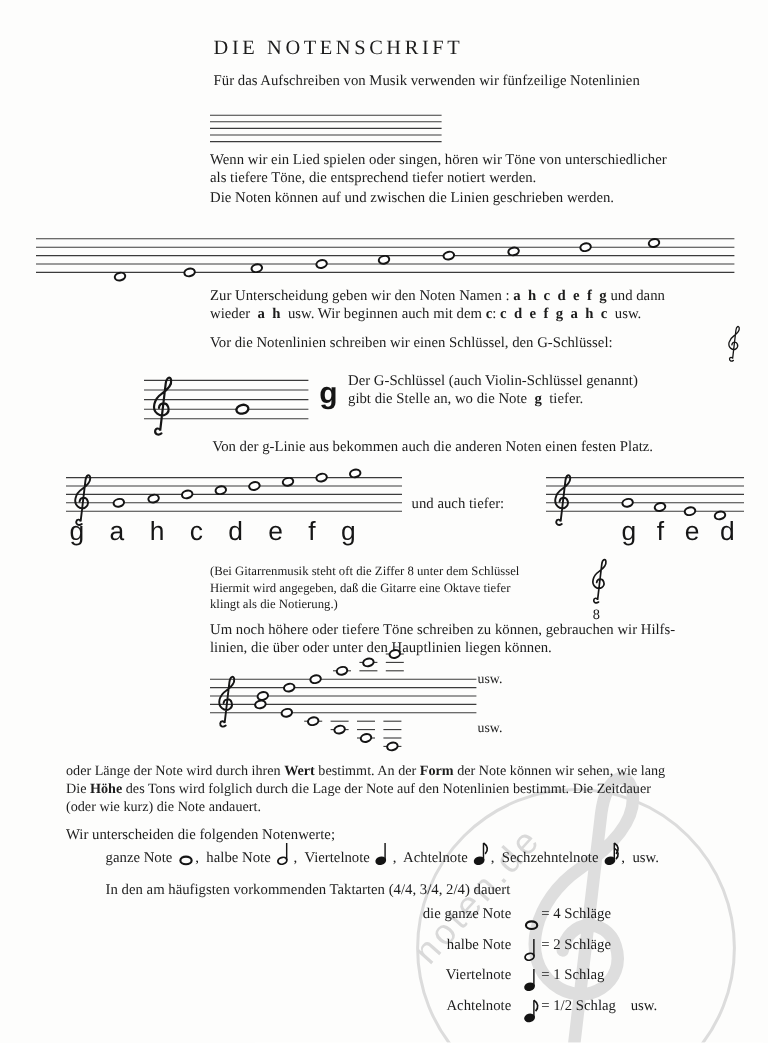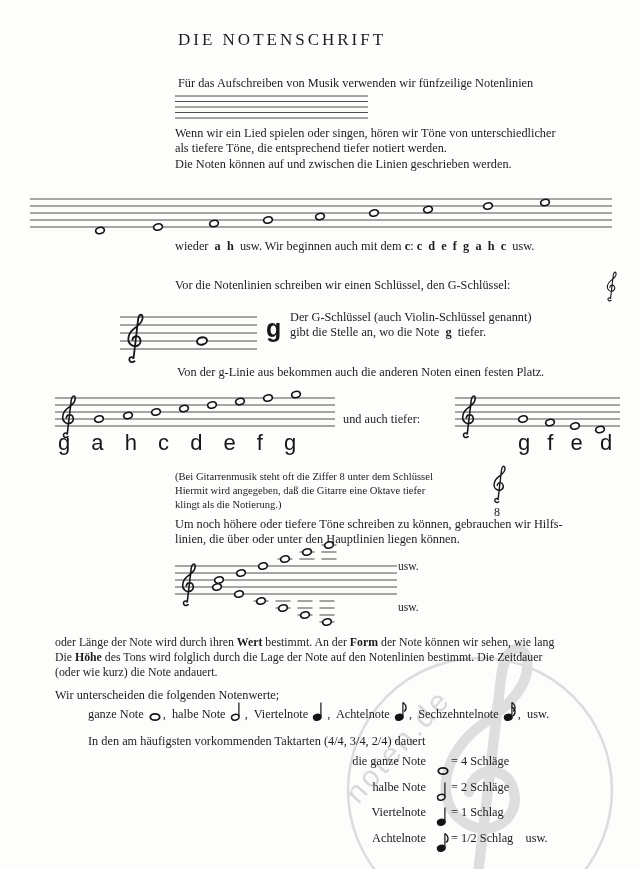--- a/index.html
+++ b/index.html
@@ -35,21 +35,21 @@
     </symbol>
   </svg>
 
   <svg class="abs wm" style="left:330px;top:600px" width="310" height="269" viewBox="0 0 310 269">
     <circle cx="150" cy="190" r="132" fill="none" stroke="#dcdcdc" stroke-width="2.5"></circle>
     <use href="#clef" xlink:href="#clef" x="85" y="10" width="120" height="320" style="color:#dedede"></use>
     <text x="28" y="205" transform="rotate(-48 28 205)" font-size="30" letter-spacing="3" fill="#d9d9d9" font-family="Liberation Sans, sans-serif">noten.de</text>
   </svg>
 
   <div class="abs title" style="left:178px;top:30px">DIE NOTENSCHRIFT</div>
-  <div class="abs body-text" style="left:178px;top:76px">Für das Aufschreiben von Musik verwenden wir fünfzeilige Notenlinien</div>
+  <div class="abs body-text" style="left:178px;top:60px">Für das Aufschreiben von Musik verwenden wir fünfzeilige Notenlinien</div>
 
   <div class="abs" style="left:175px;top:96px">
       <svg width="193" height="102" style="position: absolute; left: 0px; top: -40px; overflow: visible; color: rgb(22, 22, 22);">
         <line x1="0" y1="40" x2="193" y2="40" stroke="#3b3b3b" stroke-width="0.9"></line>
         <line x1="0" y1="45.5" x2="193" y2="45.5" stroke="#3b3b3b" stroke-width="0.9"></line>
         <line x1="0" y1="51" x2="193" y2="51" stroke="#3b3b3b" stroke-width="0.9"></line>
         <line x1="0" y1="56.5" x2="193" y2="56.5" stroke="#3b3b3b" stroke-width="0.9"></line>
         <line x1="0" y1="62" x2="193" y2="62" stroke="#3b3b3b" stroke-width="0.9"></line>
       </svg>
     </div>
@@ -73,20 +73,21 @@
         <ellipse cx="238" cy="61" rx="4.41" ry="3.15" fill="#fff" stroke="#141414" stroke-width="1.68" transform="rotate(-14 238 61)"></ellipse>
         <ellipse cx="290" cy="57.5" rx="4.41" ry="3.15" fill="#fff" stroke="#141414" stroke-width="1.68" transform="rotate(-14 290 57.5)"></ellipse>
         <ellipse cx="344" cy="54" rx="4.41" ry="3.15" fill="#fff" stroke="#141414" stroke-width="1.68" transform="rotate(-14 344 54)"></ellipse>
         <ellipse cx="398" cy="50.5" rx="4.41" ry="3.15" fill="#fff" stroke="#141414" stroke-width="1.68" transform="rotate(-14 398 50.5)"></ellipse>
         <ellipse cx="458" cy="47" rx="4.41" ry="3.15" fill="#fff" stroke="#141414" stroke-width="1.68" transform="rotate(-14 458 47)"></ellipse>
         <ellipse cx="515" cy="43.5" rx="4.41" ry="3.15" fill="#fff" stroke="#141414" stroke-width="1.68" transform="rotate(-14 515 43.5)"></ellipse>
       </svg>
     </div>
 
   <div class="abs body-text" style="left:175px;top:239px">
+      <div class="rich-line"><span>Zur Unterscheidung geben wir den Noten Namen : </span><span class="b">a  h  c  d  e  f  g</span><span> und dann</span></div>
       <div class="rich-line"><span>wieder  </span><span class="b">a  h</span><span>  usw. Wir beginnen auch mit dem </span><span class="b">c</span><span>: </span><span class="b">c  d  e  f  g  a  h  c</span><span>  usw.</span></div>
     </div>
 
   <div class="abs body-text" style="left:175px;top:278px">Vor die Notenlinien schreiben wir einen Schlüssel, den G-Schlüssel:</div>
   <svg class="abs" style="left:604px;top:268px;color:#161616" width="13" height="34" viewBox="0 0 30 80">
     <use href="#clef" xlink:href="#clef"></use>
   </svg>
 
   <div class="abs" style="left:120px;top:317px">
       <svg width="137" height="112" style="position: absolute; left: 0px; top: -40px; overflow: visible; color: rgb(22, 22, 22);">

